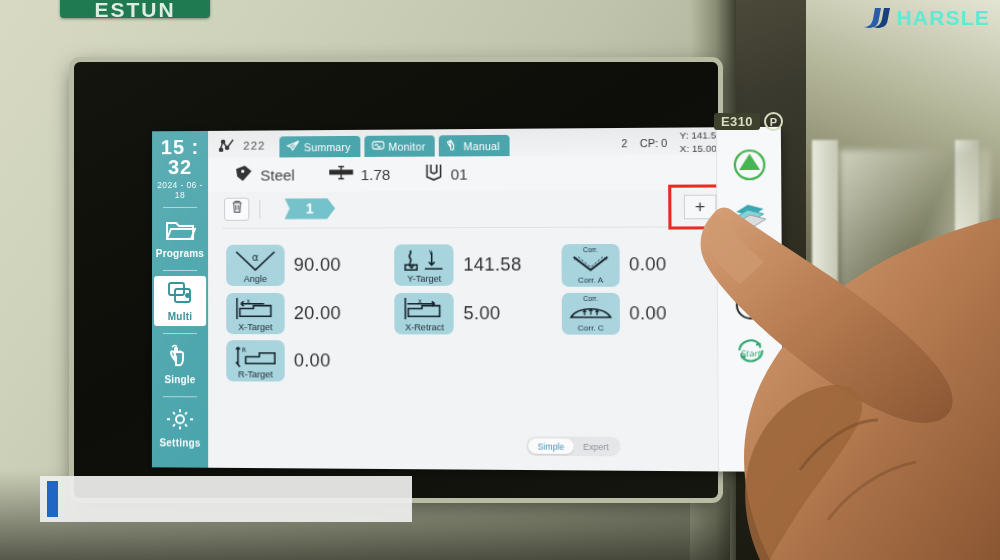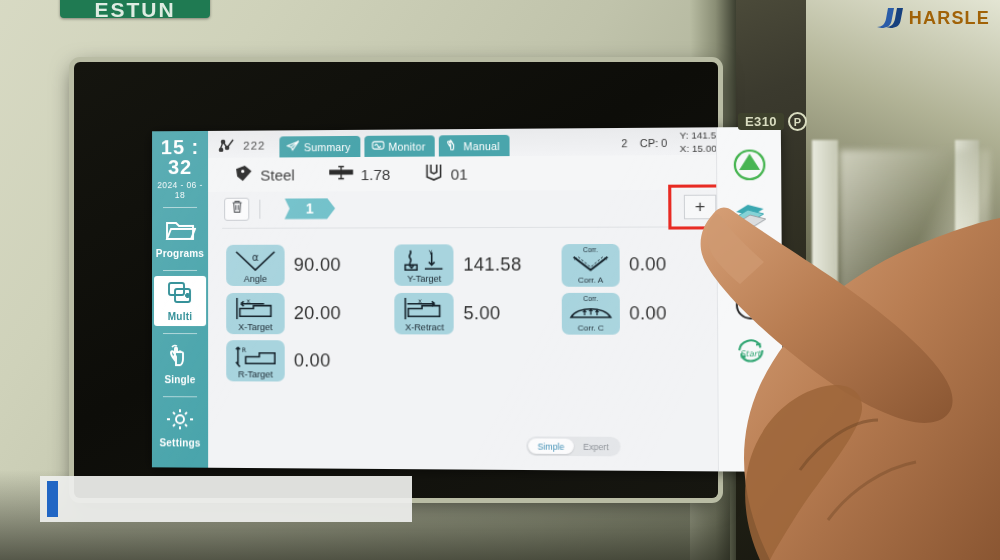--- a/index.html
+++ b/index.html
@@ -81,21 +81,20 @@
   .bezel {
     position:absolute; left:74px; top:62px; width:644px; height:436px;
     background:linear-gradient(150deg,#15150f 0%,#0d0d09 45%,#161610 100%);
     border-radius:6px;
     box-shadow:0 0 0 5px #b9bca4, 0 6px 22px rgba(0,0,0,.6);
   }
   .e310-badge {
     position:absolute; left:714px; top:112px;
     display:flex; align-items:center; gap:4px;
     z-index:6;
-    margin-left:24px;
   }
   .e310-badge .pill {
     background:#3e412c; color:#d9dcc0; font-size:13px; font-weight:bold;
     padding:1px 7px; border-radius:3px; letter-spacing:.4px;
   }
   .e310-badge .pcirc {
     width:19px; height:19px; border-radius:50%;
     border:2px solid #d9dcc0; color:#d9dcc0;
     font-size:11px; font-weight:bold;
     display:flex; align-items:center; justify-content:center;
@@ -241,21 +240,21 @@
 
   
   .hand { position:absolute; left:0; top:0; pointer-events:none; }
 
   
   .logo {
     position:absolute; right:10px; top:5px;
     display:flex; align-items:center; gap:6px;
   }
   .logo .wordmark {
-    color:#a16207; font-size:18px; font-weight:bold; letter-spacing:1.2px;
+    color:#5eead4; font-size:21px; font-weight:bold; letter-spacing:1.2px;
   }
   .caption {
     position:absolute; left:40px; top:476px; width:372px; height:46px;
     background:rgba(238,239,237,.93);
     display:flex; align-items:center;
   }
   .caption .bar { width:11px; height:36px; background:#2166c4; margin-left:7px; }
   .caption .txt {
     margin-left:14px; font-size:24px; color:#2b2b2b; letter-spacing:.1px;
   }

